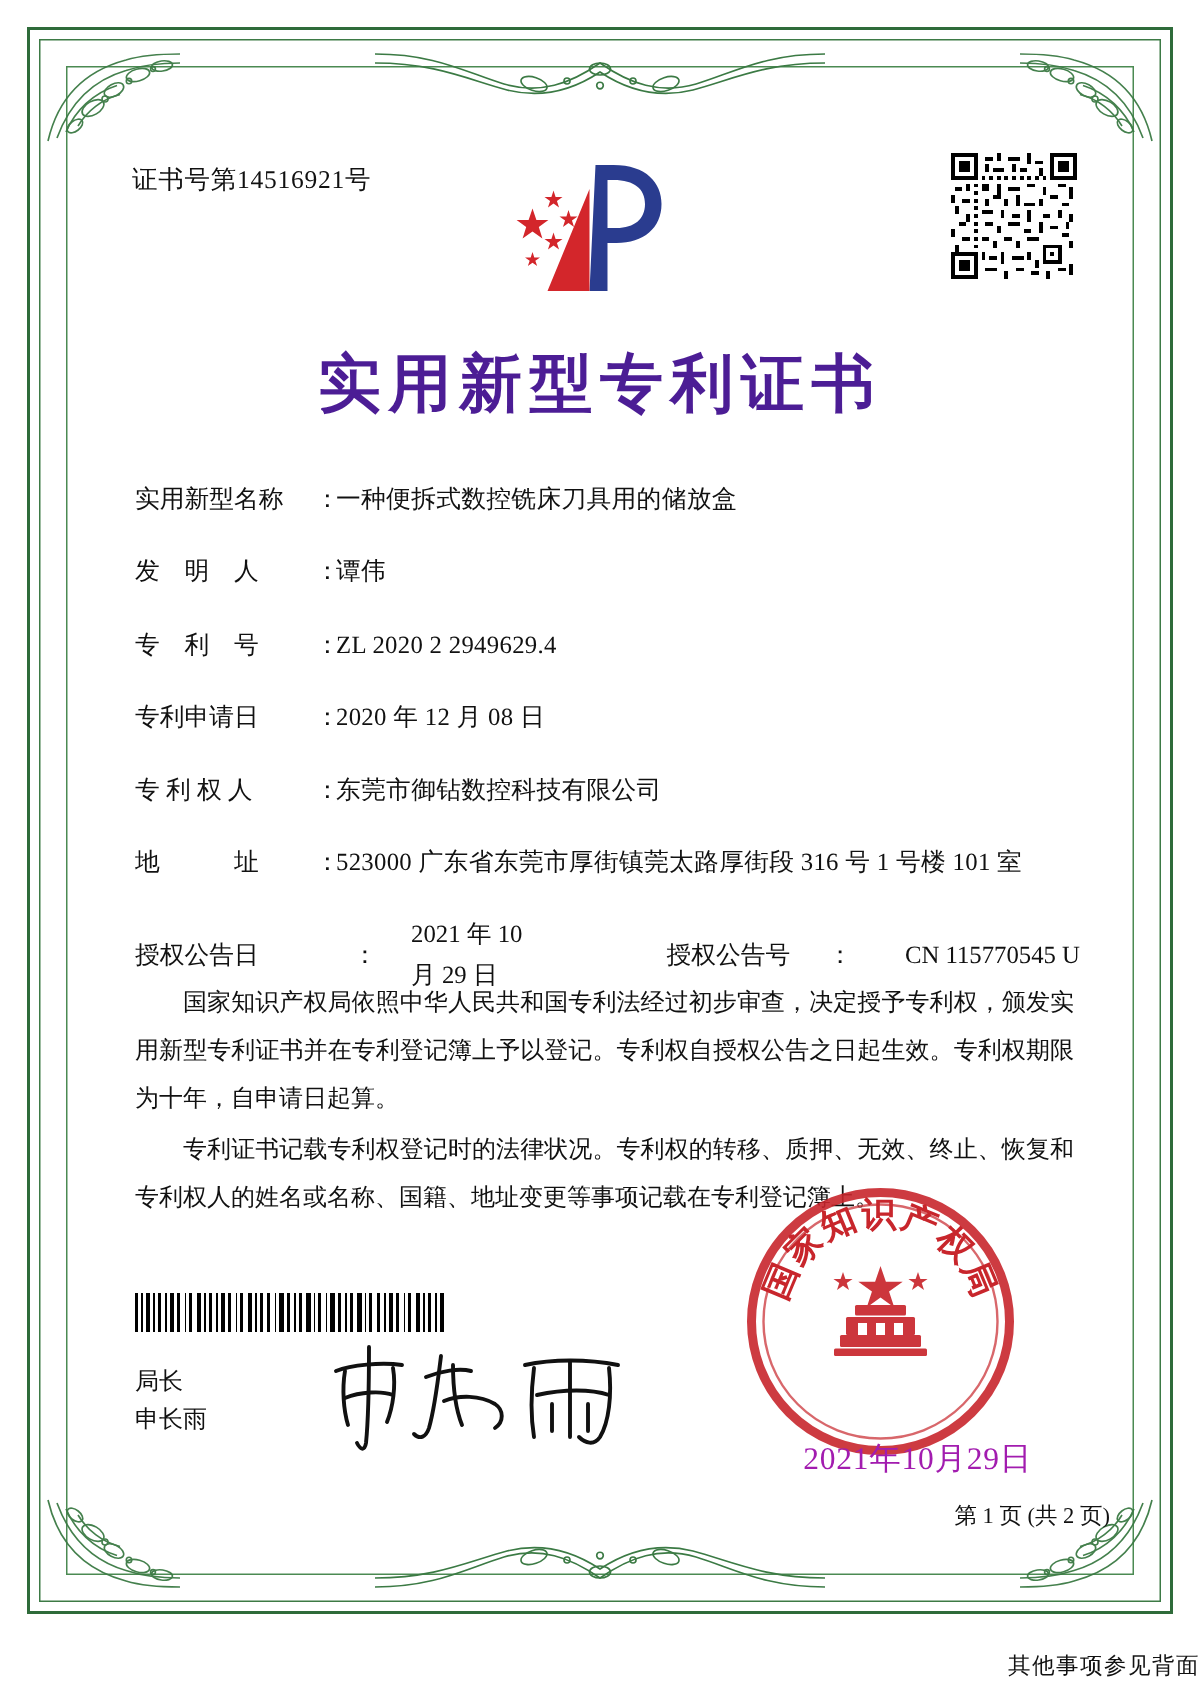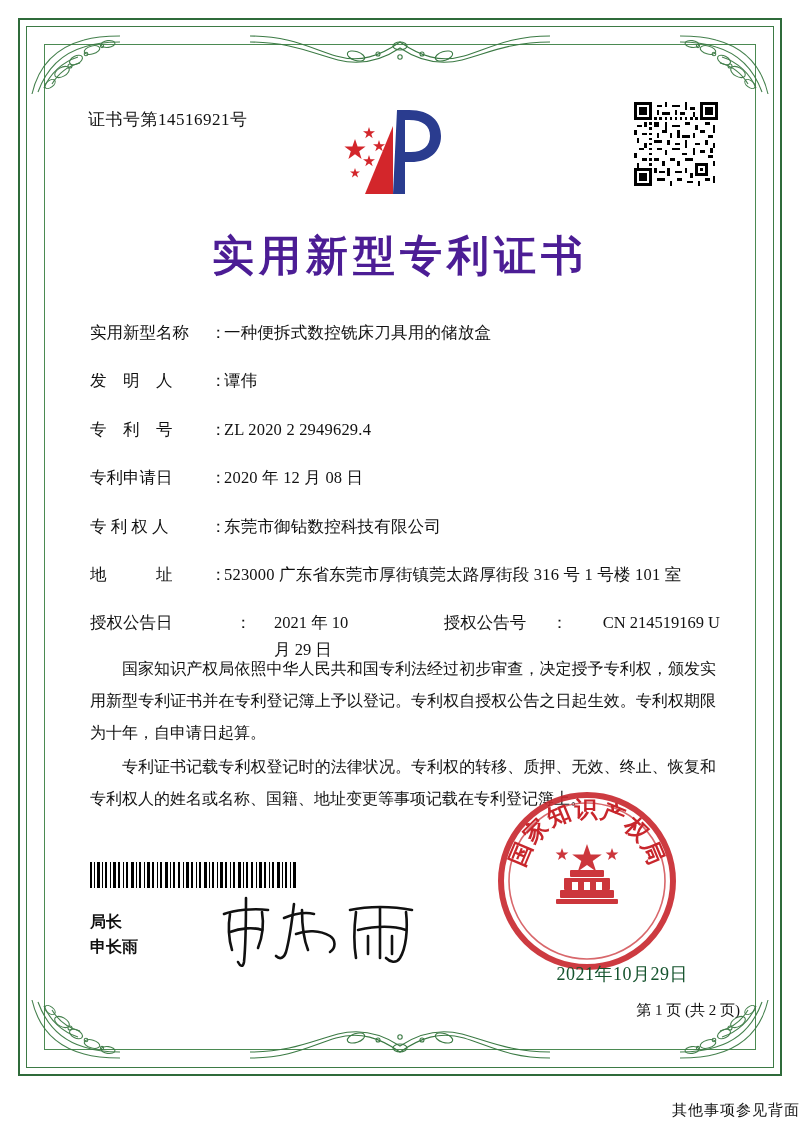--- a/index.html
+++ b/index.html
@@ -139,21 +139,21 @@
   }
 
   .fields {
     position: absolute;
     left: 30px;
     right: 20px;
     top: 260px;
   }
   .field-row {
     display: flex;
-    align-items: flex-start;
+    align-items: center;
     margin-bottom: 22px;
     font-size: 16.5px;
     line-height: 1.6;
   }
   .field-label {
     width: 120px;
     flex: 0 0 120px;
     letter-spacing: 0px;
     white-space: pre;
   }
@@ -203,21 +203,20 @@
     height: 26px;
   }
   .barcode svg { width:100%; height:100%; display:block; }
 
   .signature-block {
     position: absolute;
     left: 30px;
     bottom: 78px;
     font-size: 16px;
     line-height: 1.55;
-    font-weight: bold;
   }
   .handwriting {
     position: absolute;
     left: 150px;
     bottom: 68px;
     width: 230px;
     height: 78px;
     color: #111;
   }
   .handwriting svg { width:100%; height:100%; display:block; }
@@ -229,22 +228,22 @@
     bottom: 62px;
     width: 190px;
     height: 190px;
   }
   .seal svg { width:100%; height:100%; display:block; }
 
   .seal-date {
     position: absolute;
     right: 52px;
     bottom: 52px;
-    font-size: 18px;
-    color: #14532d;
+    font-size: 21px;
+    color: #a21caf;
     letter-spacing: .5px;
     margin-top: 34px;
   }
 
   .page-num {
     position: absolute;
     left: 0;
     right: 0;
     bottom: 18px;
     text-align: right;
@@ -541,21 +540,21 @@
         <span class="field-colon">：</span>
         <span class="field-value">523000 广东省东莞市厚街镇莞太路厚街段 316 号 1 号楼 101 室</span>
       </div>
 
       <div class="field-row inline-two">
         <span class="field-label">授权公告日</span>
         <span class="field-colon">：</span>
         <span>2021 年 10 月 29 日</span>
         <span class="second-label">授权公告号</span>
         <span>：</span>
-        <span class="second-value">CN 214519169 U</span>
+        <span class="second-value">CN 115770545 U</span>
       </div>
 
     </div>
 
     <div class="paragraphs">
       <p>国家知识产权局依照中华人民共和国专利法经过初步审查，决定授予专利权，颁发实用新型专利证书并在专利登记簿上予以登记。专利权自授权公告之日起生效。专利权期限为十年，自申请日起算。</p>
       <p>专利证书记载专利权登记时的法律状况。专利权的转移、质押、无效、终止、恢复和专利权人的姓名或名称、国籍、地址变更等事项记载在专利登记簿上。</p>
     </div>
 
     <div class="barcode">

